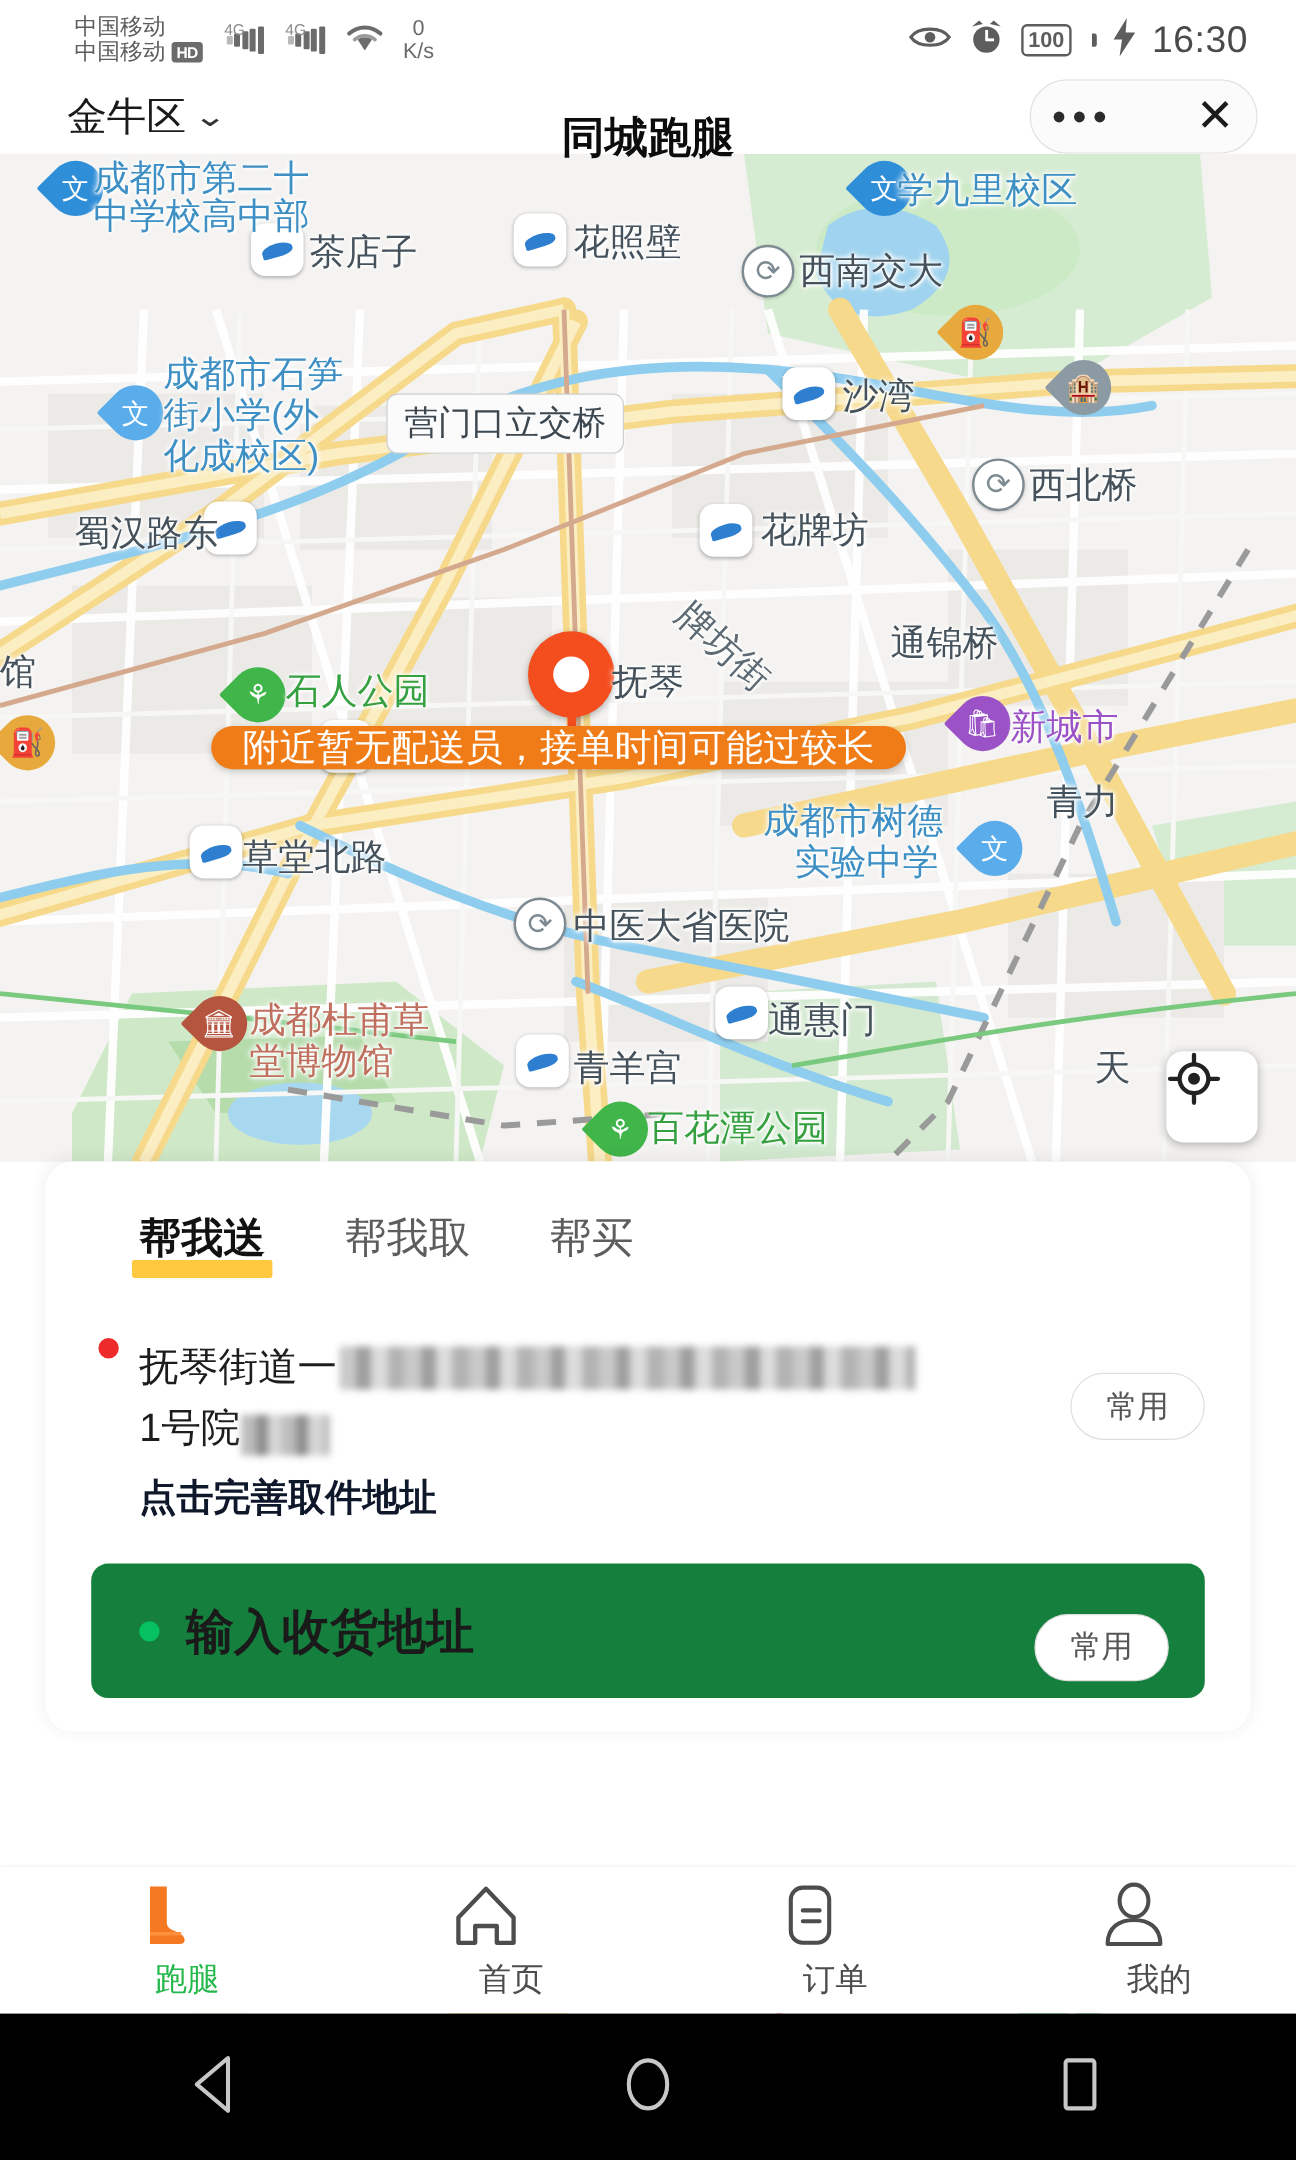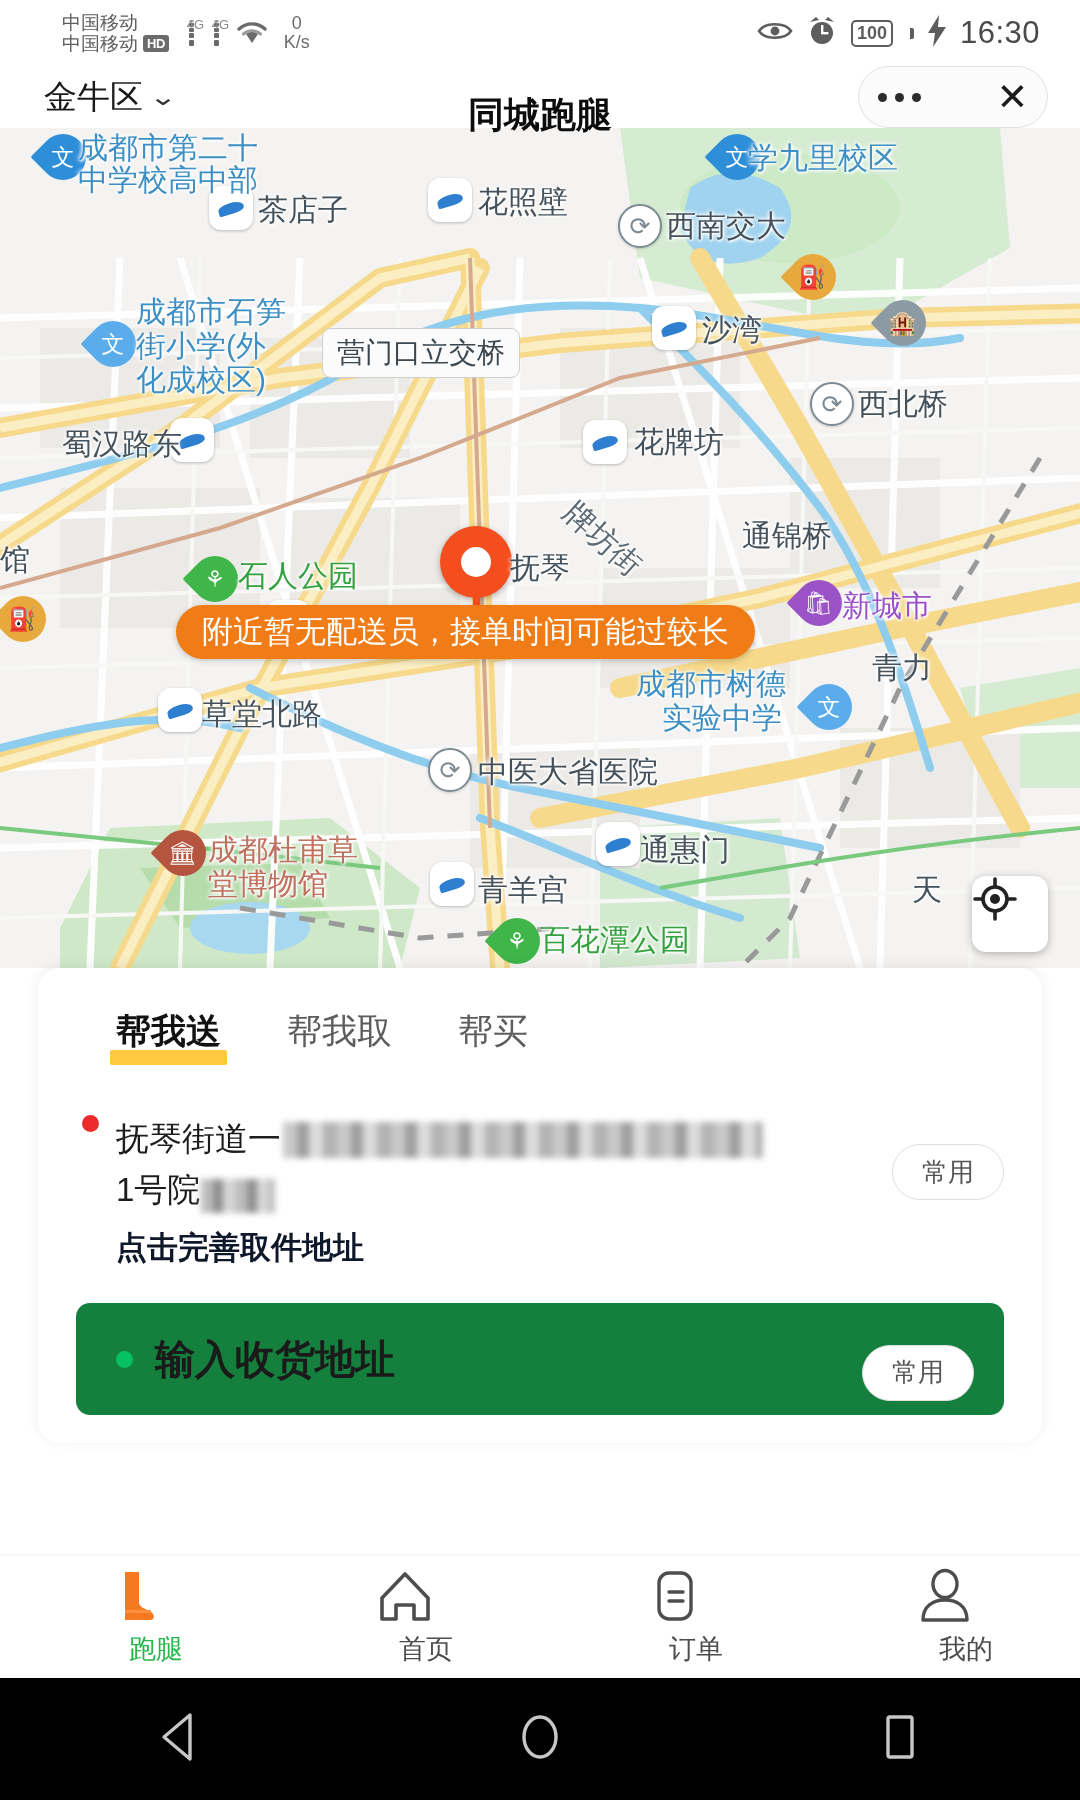--- a/index.html
+++ b/index.html
@@ -9,42 +9,42 @@
   #app { position:relative; width:1080px; height:1800px; overflow:hidden; background:#fff; }
 
   
   .statusbar { position:absolute; top:0; left:0; width:1080px; height:66px;
     background:#fff; display:flex; align-items:center; z-index:60; }
   .sb-left { display:flex; align-items:center; padding-left:62px; gap:8px; }
   .carrier { display:flex; flex-direction:column; line-height:1.12; font-size:19px; color:#5d5d5d; }
   .carrier-row2 { display:flex; align-items:center; gap:5px; }
   .hd-badge { background:#6b6b6b; color:#fff; font-size:13px; font-weight:bold;
     padding:0 4px; border-radius:3px; line-height:17px; letter-spacing:-0.5px; }
-  .sig { display:flex; align-items:center; gap:1.5px; height:26px; position:relative; padding-left:2px;flex-direction:column; }
+  .sig { display:flex; align-items:center; gap:1.5px; height:26px; position:relative; padding-left:2px; }
   .sig .g { position:absolute; left:0; top:-3px; font-size:13px; color:#8a8a8a; }
   .sig .bar { width:5px; background:#6b6b6b; border-radius:1px; }
   .sig .bar.b1 { height:7px;  background:#b9b9b9;}
   .sig .bar.b2 { height:11px; }
   .sig .bar.b3 { height:15px; }
   .sig .bar.b4 { height:19px; }
   .sig .bar.b5 { height:23px; }
   .sigwrap { margin-left:10px; }
   .wifi { margin-left:8px; }
   .kbs { font-size:18px; color:#6b6b6b; line-height:1.05; margin-left:7px; text-align:center; }
   .sb-right { margin-left:auto; display:flex; align-items:center; gap:13px; padding-right:40px; color:#5d5d5d; }
   .batt { position:relative; display:flex; align-items:center;gap:15px; }
   .batt-body { border:2.6px solid #5d5d5d; border-radius:5px; padding:0 4px; height:27px;
     display:flex; align-items:center; font-size:18px; font-weight:bold; color:#5d5d5d; }
   .batt-tip { width:4px; height:11px; background:#5d5d5d; margin-left:2px; border-radius:0 2px 2px 0; }
   .clock { font-size:31px; color:#4a4a4a; letter-spacing:0.5px; }
 
   
   .header { position:absolute; top:66px; left:0; width:1080px; height:62px;
     background:#fff; display:flex; align-items:center; z-index:55; }
-  .region { display:flex; align-items:center; gap:10px; padding-left:44px;
+  .region { display:flex; align-items:center; gap:10px; padding-left:56px;
     font-size:33px; color:#1a1a1a; }
   .chev { font-size:24px; color:#333; transform:scaleX(1.4); }
   .page-title { position:absolute; left:0; right:0; text-align:center;
     font-size:36px; font-weight:bold; color:#0c0c0c; pointer-events:none;margin-top:36px; }
   .capsule { margin-left:auto; margin-right:32px; width:190px; height:62px;
     border:1.6px solid #e2e2e2; border-radius:31px; background:#fbfbfb;
     display:flex; align-items:center; justify-content:space-around; z-index:3; }
   .cap-dots { display:flex; gap:8px; }
   .cap-dots i { width:9px; height:9px; border-radius:50%; background:#2b2b2b; display:block; }
   .cap-x { font-size:38px; color:#1b1b1b; font-weight:300; line-height:1; }
@@ -74,21 +74,21 @@
     font-size:25px; color:#7d8a92; box-shadow:0 1px 3px rgba(0,0,0,.18); }
   .boxlabel { position:absolute; background:#fbfbfb; border:1.6px solid #cfcfcf;
     border-radius:9px; padding:5px 14px; font-size:28px; color:#3c4750; white-space:nowrap; }
 
   .bigpin { position:absolute; width:72px; height:92px; }
   .bigpin .ring { width:72px; height:72px; border-radius:50%; background:#f44d1e;
     display:flex; align-items:center; justify-content:center; box-shadow:0 2px 6px rgba(0,0,0,.3); }
   .bigpin .ring::after { content:""; width:30px; height:30px; border-radius:50%; background:#fff; }
   .bigpin .stem { width:7px; height:30px; background:#f44d1e; margin:-4px auto 0; }
 
-  .banner { position:absolute; left:176px; top:477px; height:54px; background:#f07c17;
+  .banner { position:absolute; left:176px; top:477px; height:36px; background:#f07c17;
     border-radius:27px; display:flex; align-items:center; padding:0 26px;
     color:#fff; font-size:31px; white-space:nowrap; box-shadow:0 2px 6px rgba(0,0,0,.2); z-index:12; }
 
   .locbtn { position:absolute; right:32px; top:748px; width:76px; height:76px;
     background:#fff; border-radius:14px; box-shadow:0 2px 8px rgba(0,0,0,.28);
     display:flex; align-items:center; justify-content:center; z-index:14; }
 
   
   .sheet { position:absolute; left:38px; top:968px; width:1004px; background:#fff;
     border-radius:22px; z-index:20; box-shadow:0 -2px 14px rgba(0,0,0,.07); padding-bottom:28px; }

